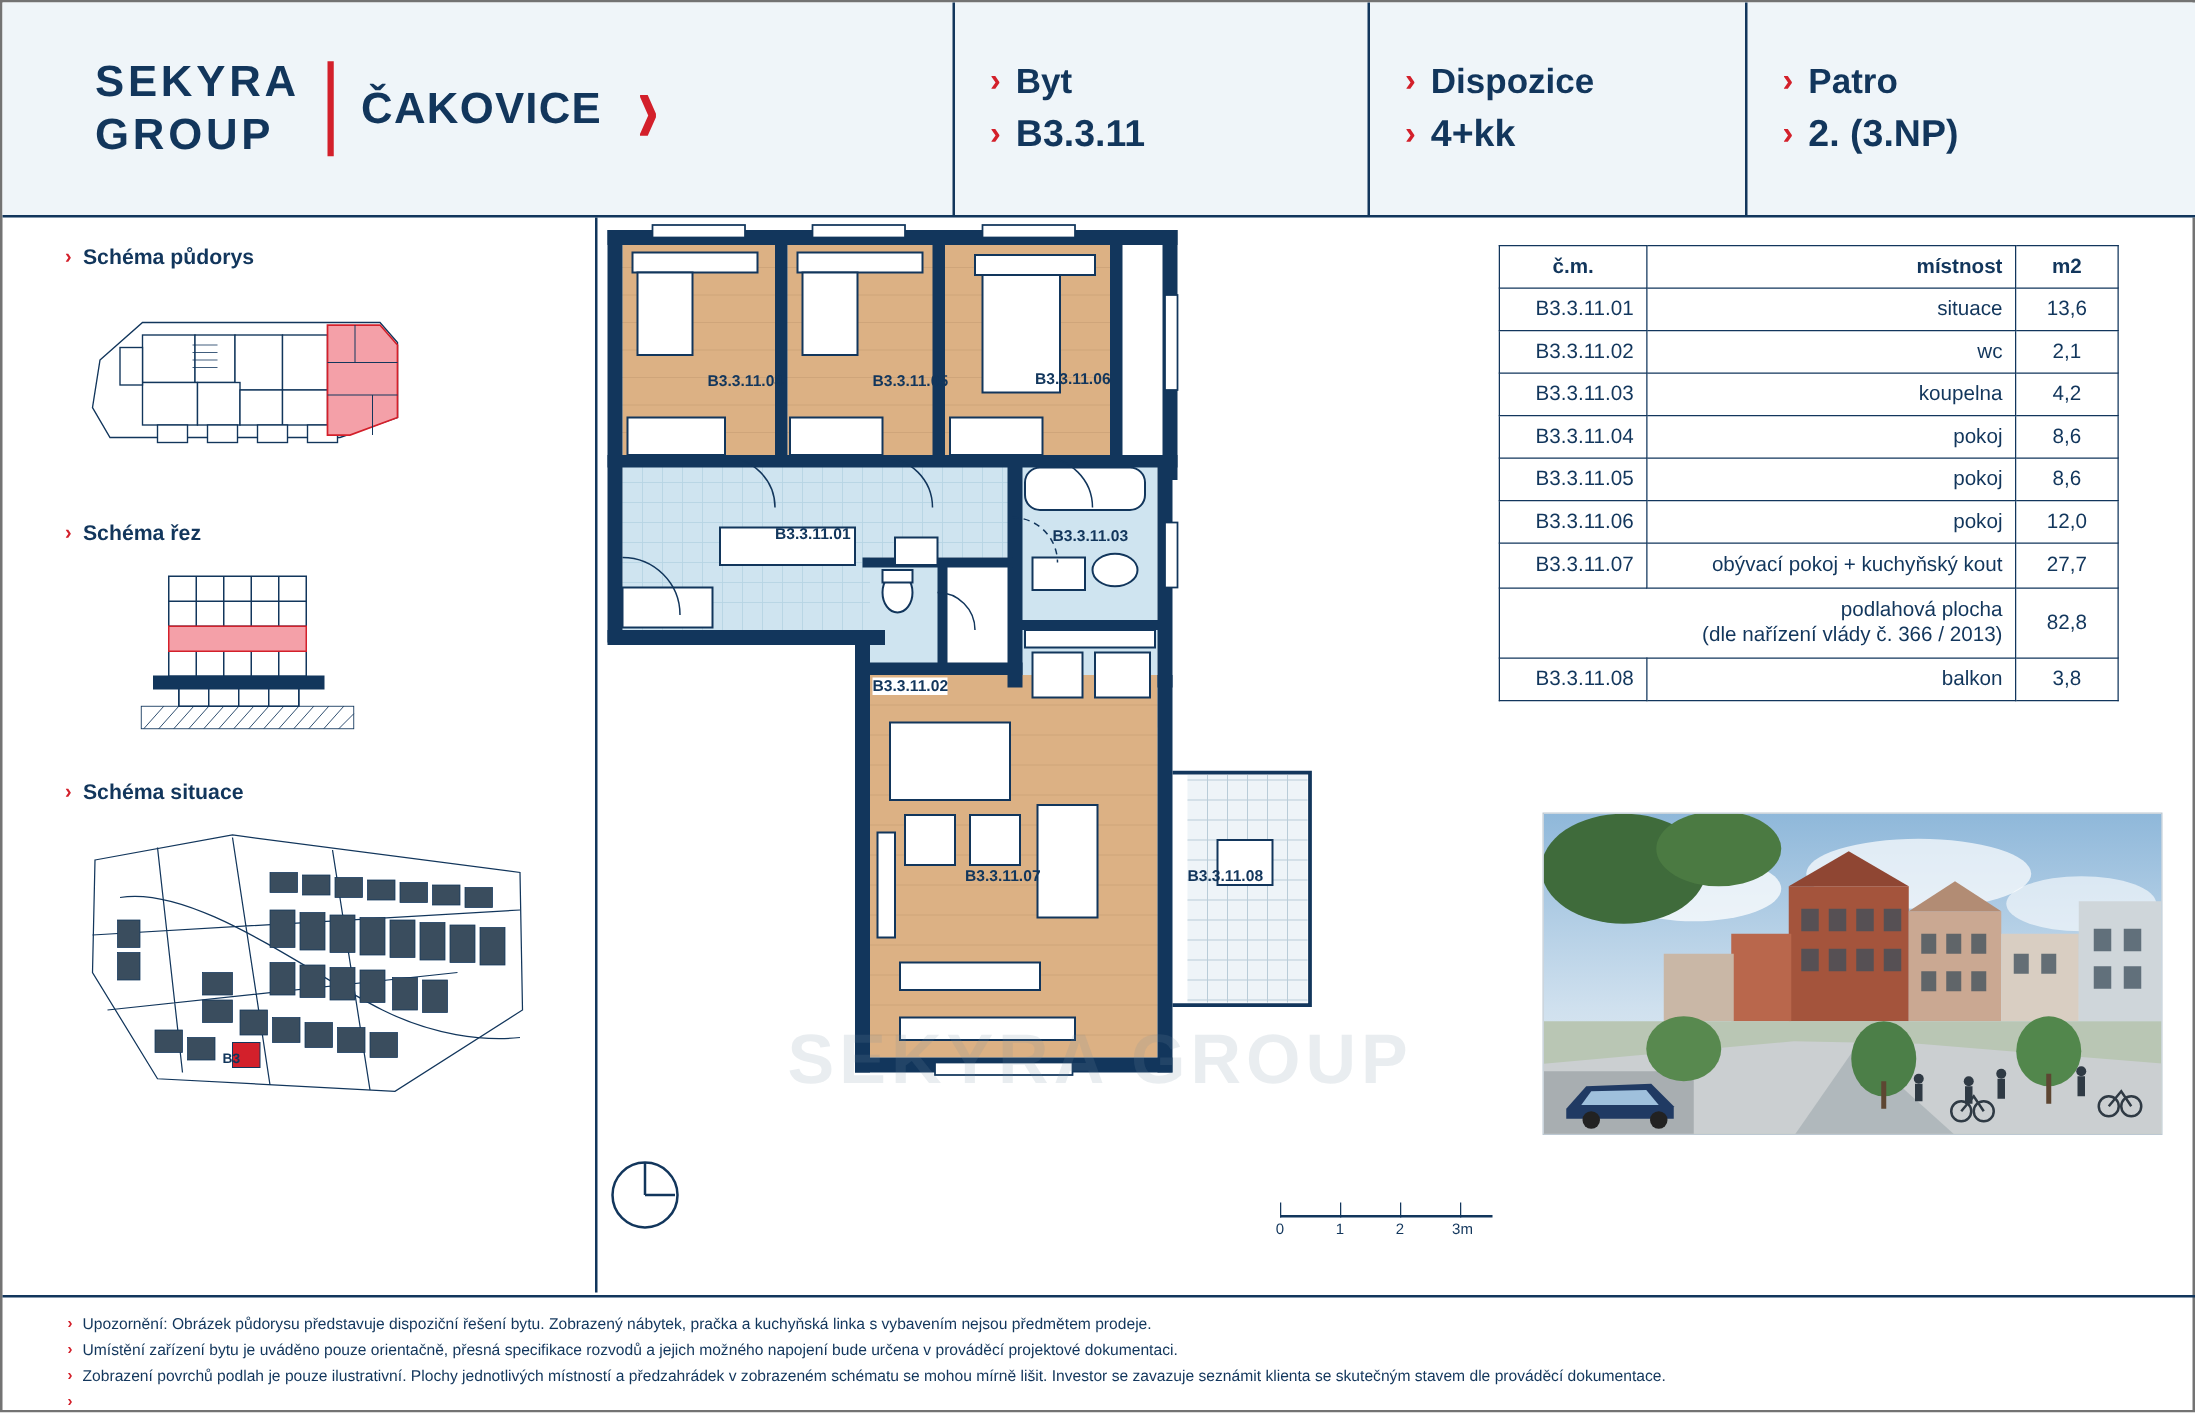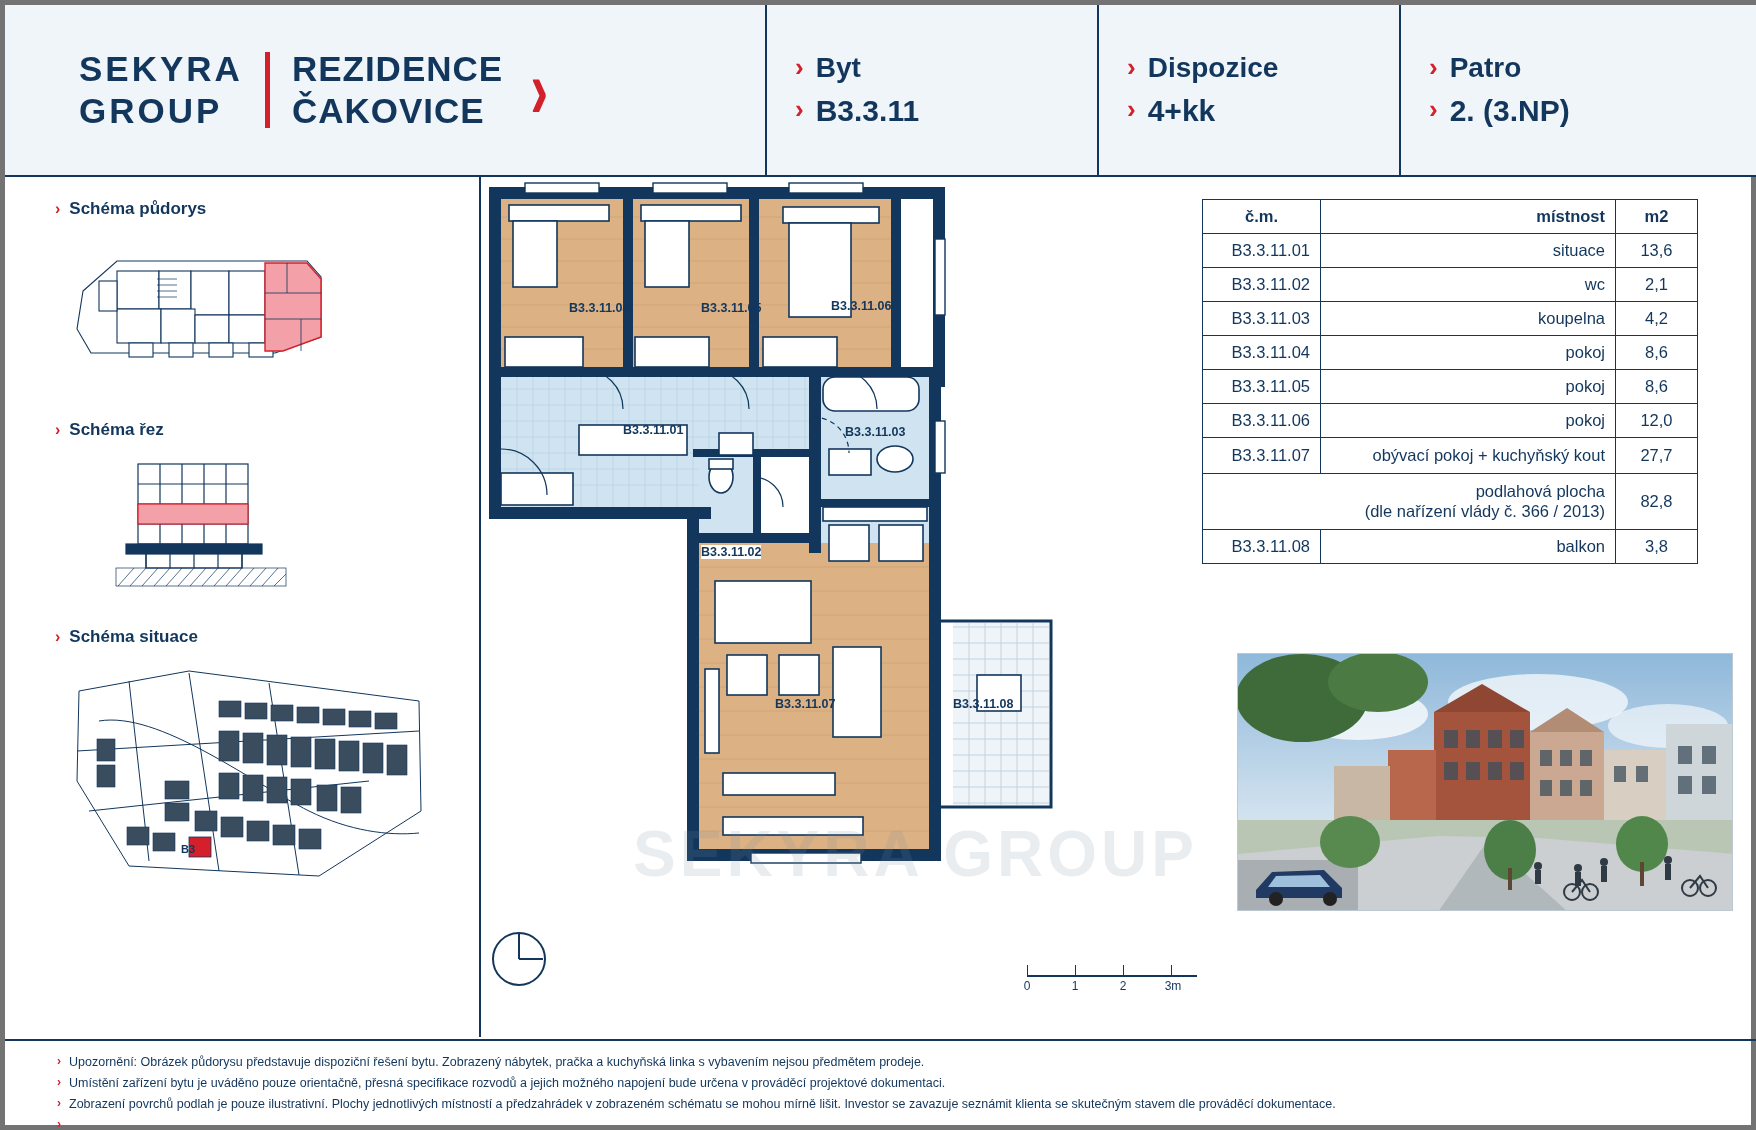--- a/index.html
+++ b/index.html
@@ -7,21 +7,21 @@
   body {
     width:1756px; height:1130px;
     background:#ffffff;
     font-family:"Liberation Sans", sans-serif;
     color:#12365c;
     position:relative;
     overflow:hidden;
   }
   .page {
     position:absolute; inset:0;
-    border:5px solid #737373;
+    border:2px solid #737373;
     padding-left:44px;
   }
 
   
   .header {
     position:absolute; left:0; top:0; width:1756px; height:172px;
     background:#eff5f9;
     border-bottom:2px solid #12365c;
     display:flex; align-items:stretch;
   }
@@ -90,21 +90,21 @@
     position:absolute; bottom:0; width:1px; height:12px; background:#12365c;
   }
   .scalebar .bar u {
     position:absolute; bottom:0; left:0; right:0; height:2px; background:#12365c;
   }
   .scalebar .labels { position:relative; height:16px; margin-top:2px; }
   .scalebar .labels span { position:absolute; transform:translateX(-50%); }
 
   .watermark {
     position:absolute; left:150px; top:640px;
-    font-size:64px; font-weight:bold; color:rgba(120,140,160,0.16);
+    font-size:56px; font-weight:bold; color:rgba(120,140,160,0.16);
     letter-spacing:4px; pointer-events:none; white-space:nowrap;
   }
   .roomlabel {
     position:absolute; font-size:12.5px; font-weight:bold; color:#12365c;
     background:rgba(255,255,255,0.0);
     white-space:nowrap;
   }
 
   
   .rightcol {
@@ -145,21 +145,20 @@
 <div class="page">
 
   <div class="header">
     <div class="brand">
       <div>
         <div class="brand-sekyra">SEKYRA</div>
         <div class="brand-sekyra">GROUP</div>
       </div>
       <div class="brand-bar"></div>
       <div>
-        <div class="brand-rez">REZIDENCE</div>
         <div class="brand-rez">ČAKOVICE</div>
       </div>
       <div class="brand-arrow">›</div>
     </div>
 
     <div class="hsep"></div>
     <div class="hcell hcell-byt">
       <div class="hrow">
           <span class="chev">›</span>
           <span>Byt</span>

